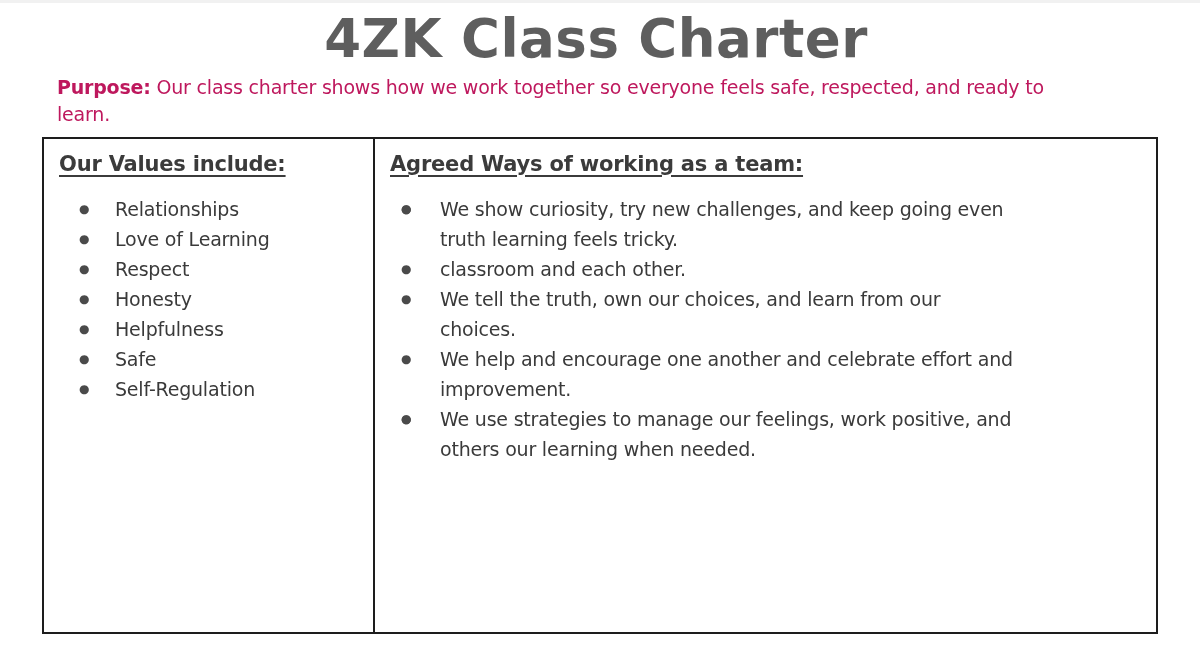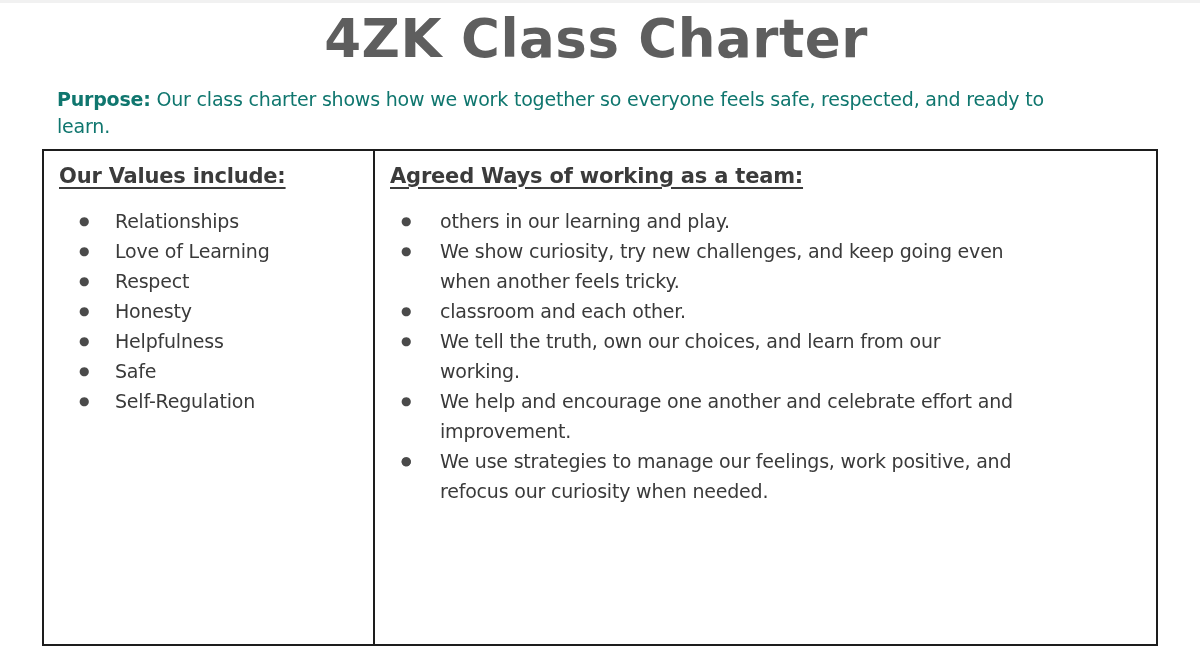--- a/index.html
+++ b/index.html
@@ -19,25 +19,25 @@
   .page-title {
     margin: 3px 8px 0 0;
     text-align: center;
     font-size: 53px;
     line-height: 66px;
     font-weight: bold;
     letter-spacing: 0.5px;
     color: #5e5e5e;
   }
   .purpose {
-    margin: 14px 48px 0 57px;
+    margin: 2px 48px 0 57px;
     font-size: 19px;
     line-height: 27px;
     letter-spacing: -0.2px;
-    color: #0f766e;
+    color: #be185d;
   }
   .purpose .purpose-label {
     font-weight: bold;
   }
   .charter-table {
     box-sizing: border-box;
     margin: 9px 42px 0 42px;
     width: 1116px;
     height: 497px;
     border: 2px solid #1d1d1d;
@@ -99,23 +99,23 @@
       <li><span class="bullet">●</span><span class="li-text">Honesty</span></li>
       <li><span class="bullet">●</span><span class="li-text">Helpfulness</span></li>
       <li><span class="bullet">●</span><span class="li-text">Safe</span></li>
       <li><span class="bullet">●</span><span class="li-text">Self-Regulation</span></li>
     </ul>
   </div>
 
   <div class="col col-right">
     <span class="col-header">Agreed Ways of working as a team:</span>
     <ul class="charter-list ways-list">
-      <li><span class="bullet">●</span><span class="li-text"><span class="line">others in our learning and play.</span></span></li>
-      <li><span class="bullet">●</span><span class="li-text"><span class="line">We show curiosity, try new challenges, and keep going even</span><span class="line">when another feels tricky.</span></span></li>
+      <li><span class="bullet">●</span><span class="li-text"></span></li>
+      <li><span class="bullet">●</span><span class="li-text"><span class="line">We show curiosity, try new challenges, and keep going even</span><span class="line">truth learning feels tricky.</span></span></li>
       <li><span class="bullet">●</span><span class="li-text"><span class="line">classroom and each other.</span></span></li>
-      <li><span class="bullet">●</span><span class="li-text"><span class="line">We tell the truth, own our choices, and learn from our</span><span class="line">working.</span></span></li>
+      <li><span class="bullet">●</span><span class="li-text"><span class="line">We tell the truth, own our choices, and learn from our</span><span class="line">choices.</span></span></li>
       <li><span class="bullet">●</span><span class="li-text"><span class="line">We help and encourage one another and celebrate effort and</span><span class="line">improvement.</span></span></li>
       <li><span class="bullet">●</span><span class="li-text"></span></li>
-      <li><span class="bullet">●</span><span class="li-text"><span class="line">We use strategies to manage our feelings, work positive, and</span><span class="line">refocus our curiosity when needed.</span></span></li>
+      <li><span class="bullet">●</span><span class="li-text"><span class="line">We use strategies to manage our feelings, work positive, and</span><span class="line">others our learning when needed.</span></span></li>
     </ul>
   </div>
 
 </div>
 
 </body></html>

